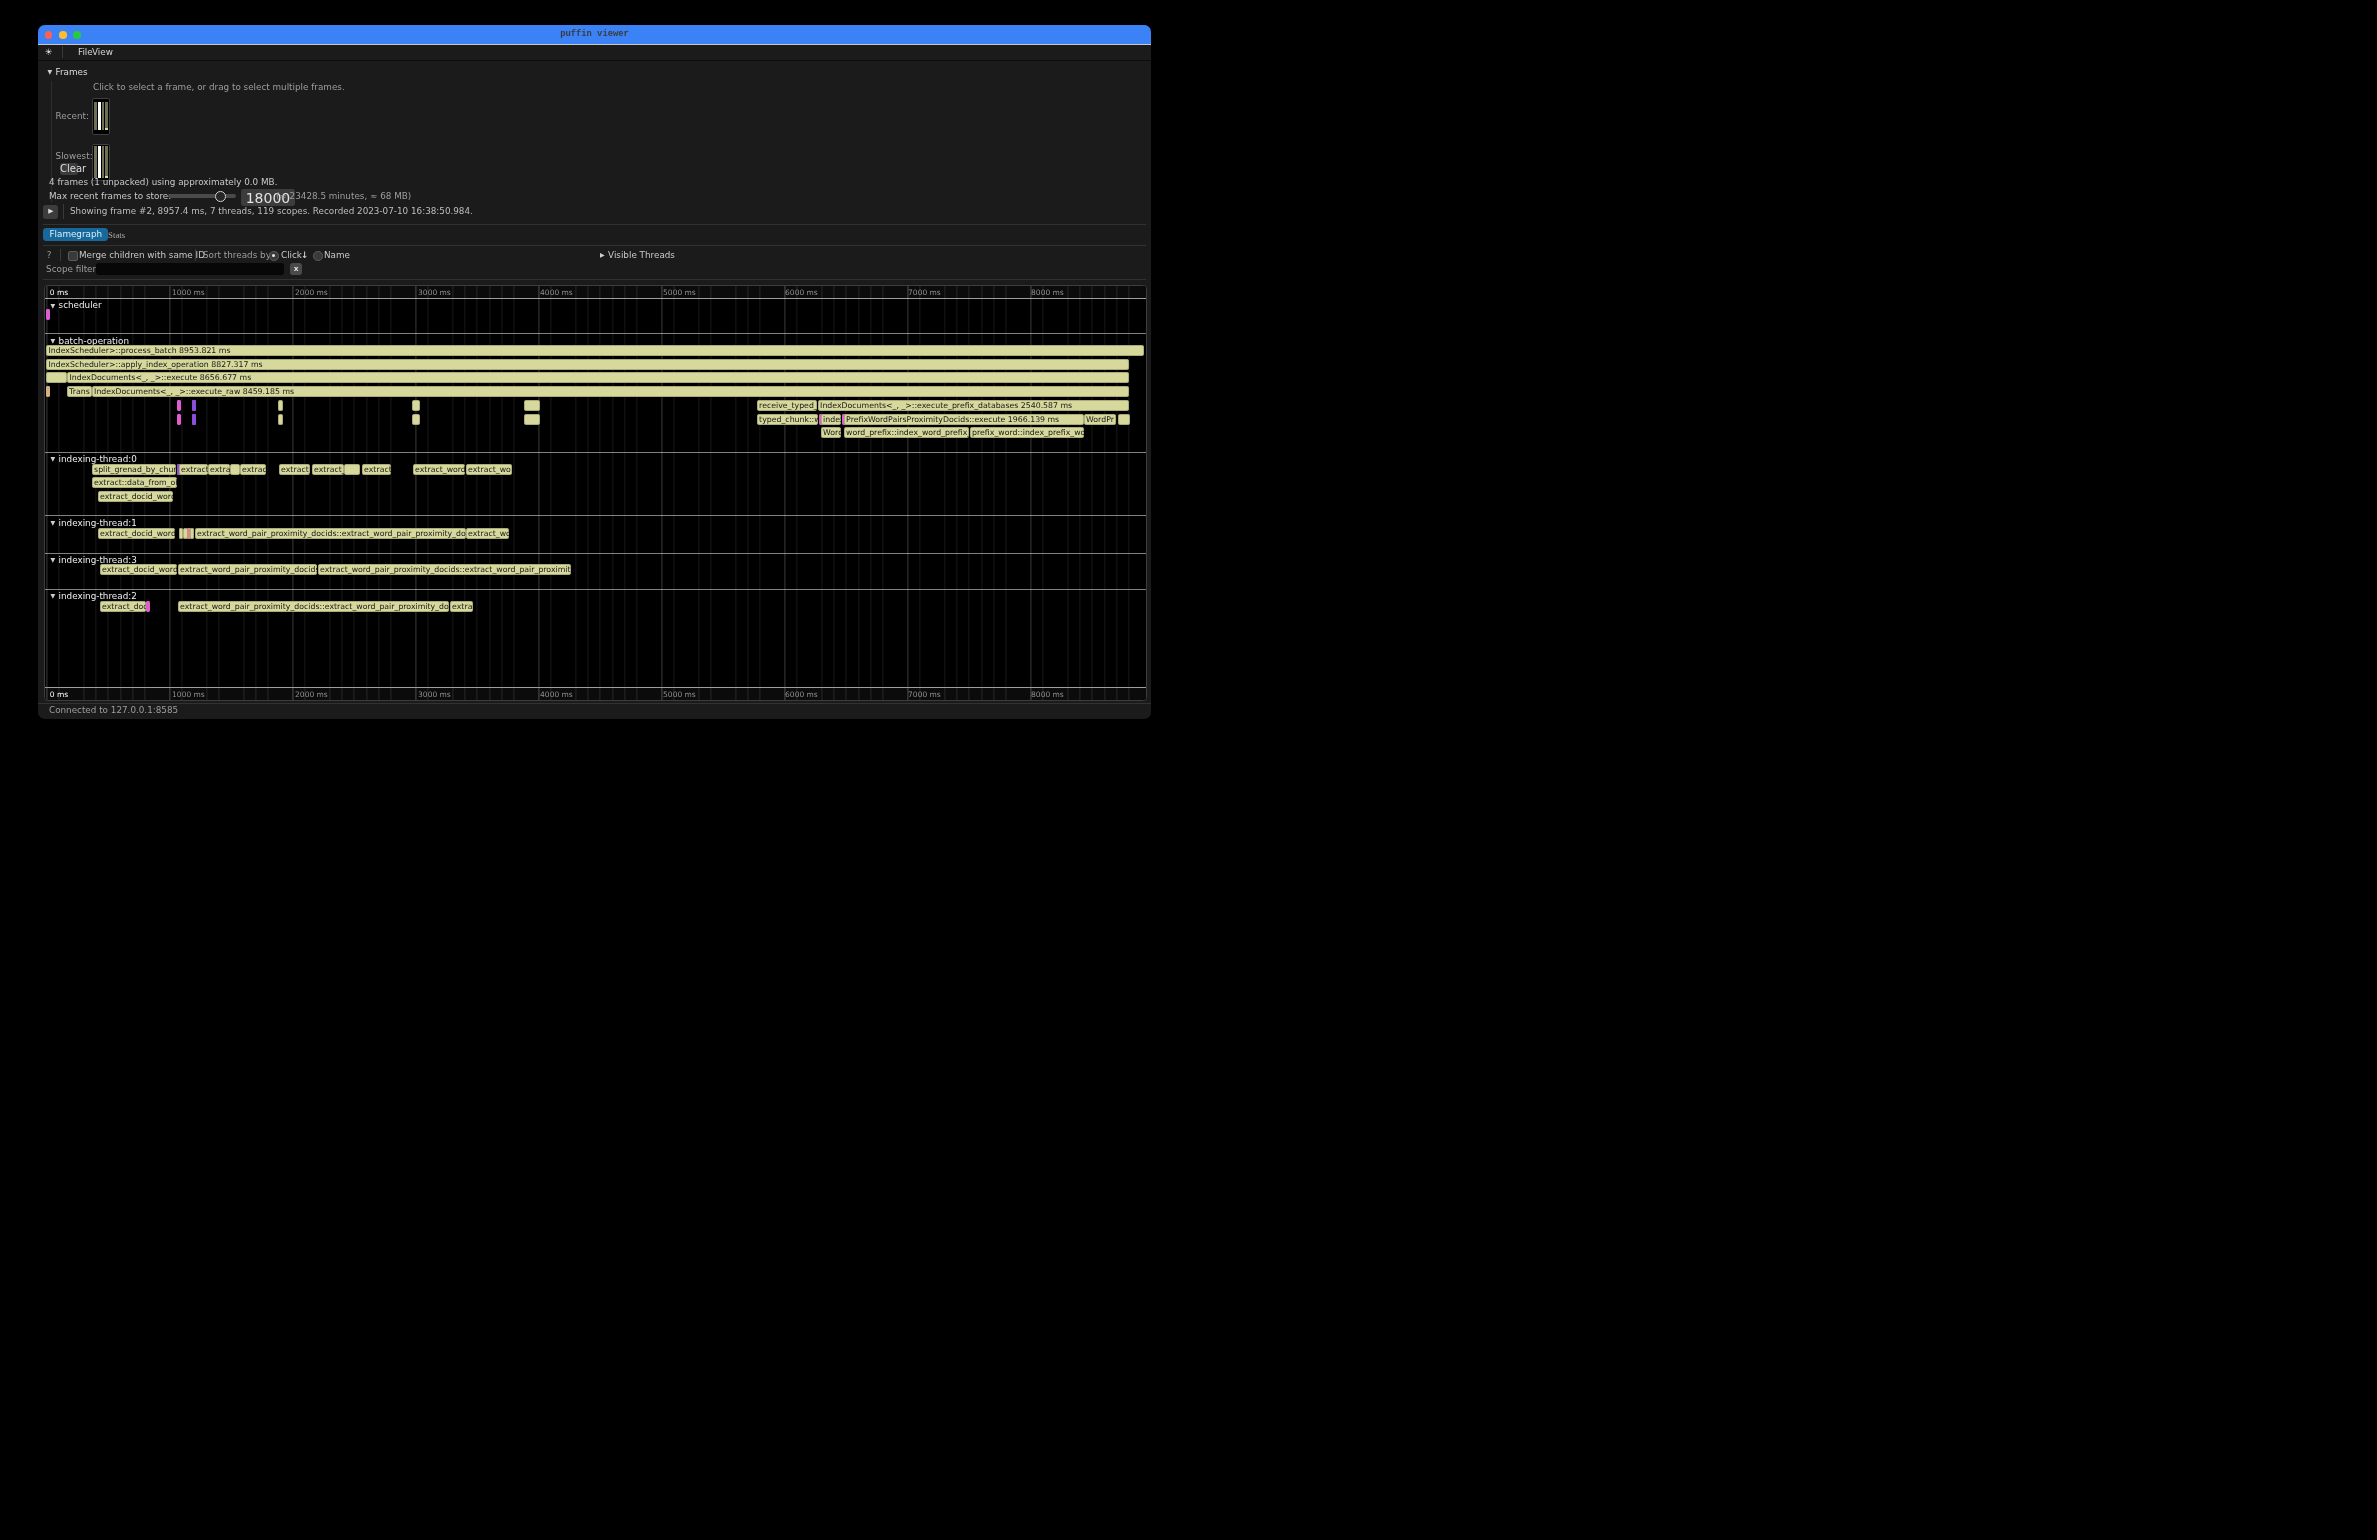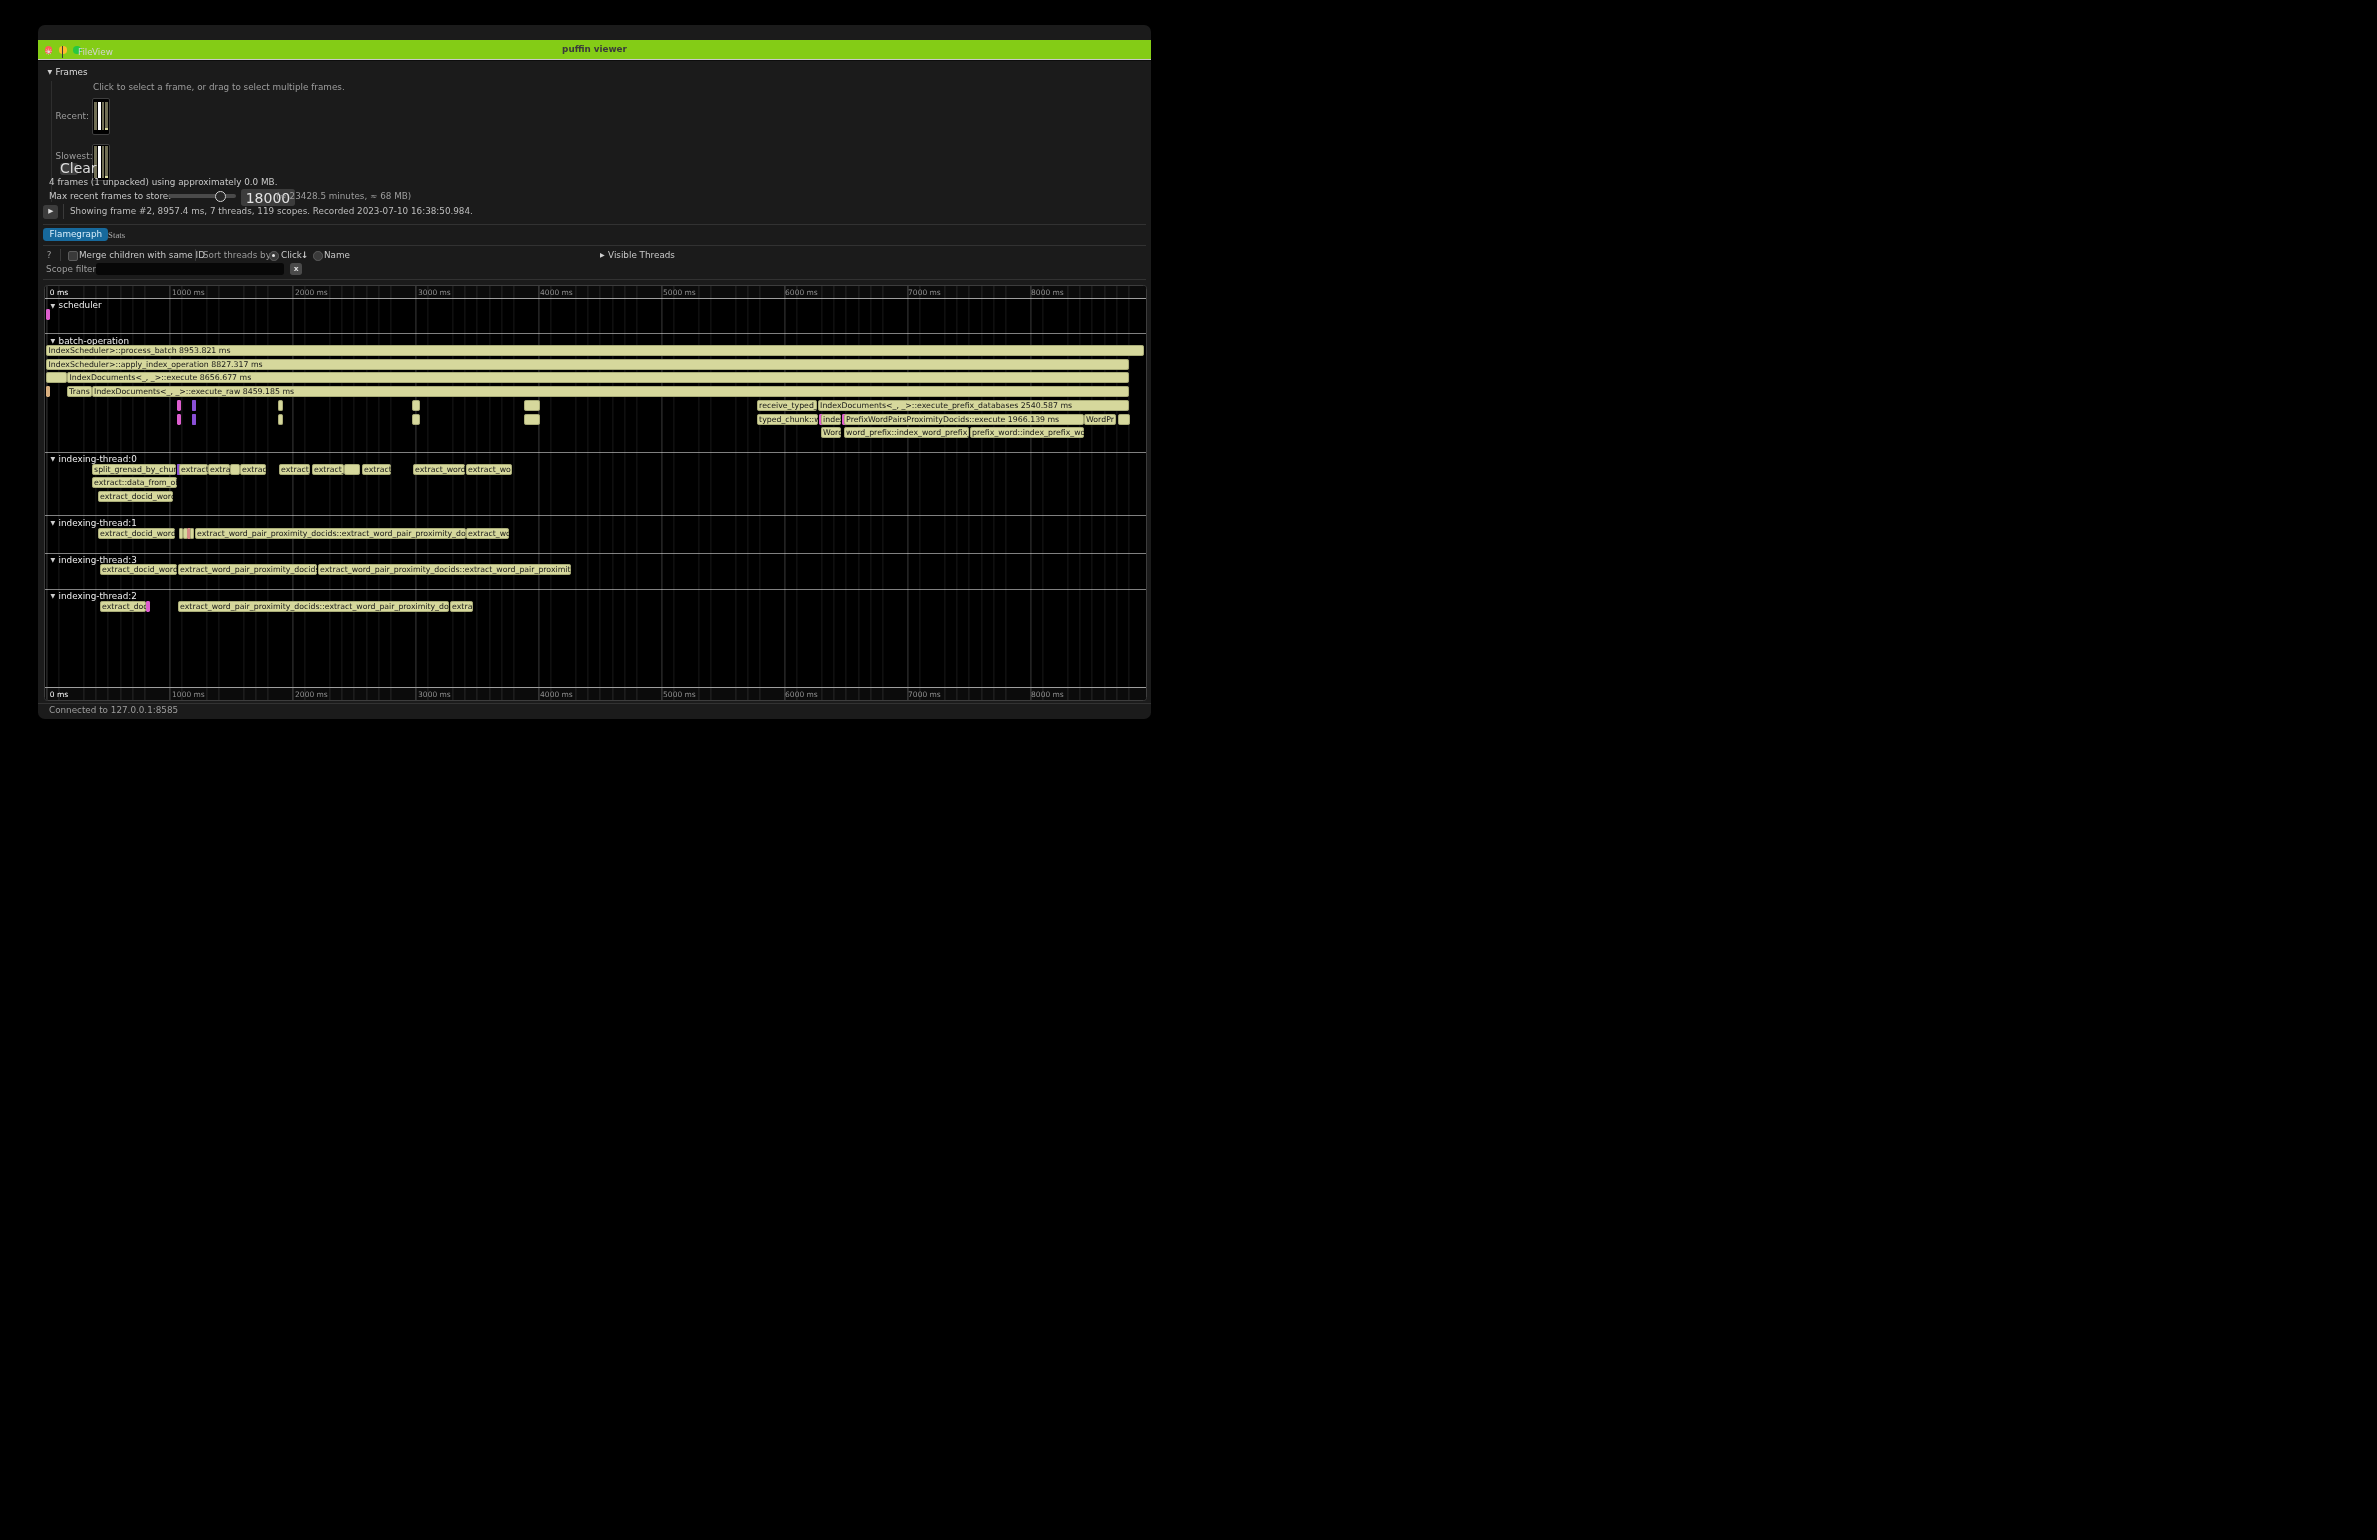--- a/index.html
+++ b/index.html
@@ -1,35 +1,35 @@
 <!DOCTYPE html>
 <html style="font-size:11px"><head>
 <meta charset="utf-8">
 <style>
   html,body{margin:0;padding:0;background:#000;width:1189px;height:770px;
     font-family:"DejaVu Sans",sans-serif;-webkit-font-smoothing:antialiased;}
   .window{position:absolute;left:38px;top:25px;width:1113px;height:694px;background:#1b1b1b;
     border-radius:6.8px;overflow:hidden;box-shadow:0 8.1px 27px rgba(0,0,0,.7);}
   
-  .titlebar{position:absolute;left:0;top:15px;width:100%;height:19px;background:#84cc16;border-bottom:0.7px solid #c9c9c9;}
+  .titlebar{position:absolute;left:0;top:0;width:100%;height:19px;background:#3b82f6;border-bottom:0.7px solid #c9c9c9;font-family:Liberation Mono, monospace;}
   .title{position:absolute;left:0;right:0;top:4.1px;text-align:center;font-size:8.8px;font-weight:bold;color:#3b3b3b;}
   .light{position:absolute;top:6.1px;width:7.5px;height:7.5px;border-radius:50%;}
   
   .menubar{position:absolute;left:0;top:19px;width:100%;height:15.6px;border-bottom:0.7px solid #0d0d0d;}
   .menutext{position:absolute;top:2.7px;font-size:8.8px;color:#d4d4d4;}
   .vdiv{position:absolute;width:0.7px;background:#3a3a3a;}
   
   .t{position:absolute;font-size:8.8px;color:#c9c9c9;white-space:nowrap;}
   .dim{color:#9d9d9d;}
   .tri{font-size:6.1px;color:#cfcfcf;margin-right:3.4px;vertical-align:0.7px;}
   
   .thumb{position:absolute;width:15.6px;height:35px;background:#000;border:0.7px solid #3f3f3f;border-radius:2px;}
   .stripe{position:absolute;}
   
-  .btn{position:absolute;background:#3c3c3c;border-radius:2.7px;color:#dcdcdc;font-size:14px;
+  .btn{position:absolute;background:#3c3c3c;border-radius:2.7px;color:#dcdcdc;font-size:10px;
     text-align:center;line-height:11.5px;}
   .slider-track{position:absolute;width:68px;height:4.1px;border-radius:2px;background:#4a4a4a;}
   .slider-knob{position:absolute;width:8.8px;height:8.8px;border-radius:50%;background:#272727;border:1.4px solid #cfcfcf;}
   .valuebox{position:absolute;background:#3c3c3c;border-radius:2.7px;color:#e3e3e3;font-size:14px;padding:0.7px 4.7px;}
   .hsep{position:absolute;left:5.4px;right:5.4px;height:0.7px;background:#323232;}
   .tab{position:absolute;font-size:8.8px;border-radius:3.4px;padding:1.4px 6.1px;}
   .tab.active{background:#17699c;color:#d9eefb;}
   .tab.inactive{color:#ababab;}
   .checkbox{position:absolute;width:7.5px;height:7.5px;background:#3a3a3a;border:0.7px solid #5c5c5c;border-radius:2px;}
   .radio{position:absolute;width:7.5px;height:7.5px;background:#3a3a3a;border:0.7px solid #5c5c5c;border-radius:50%;}

